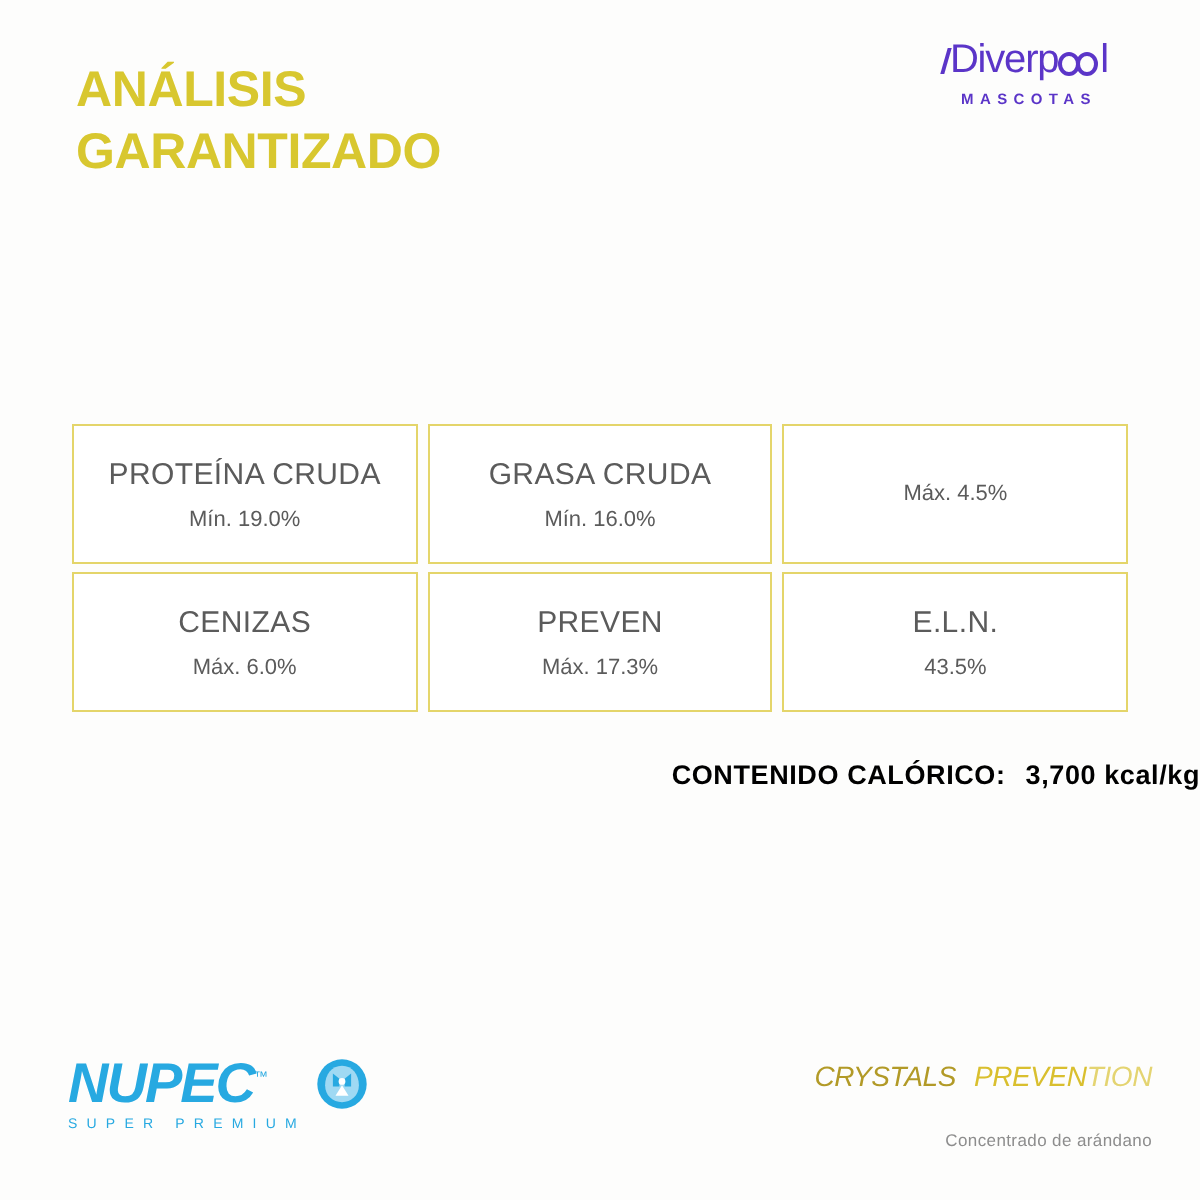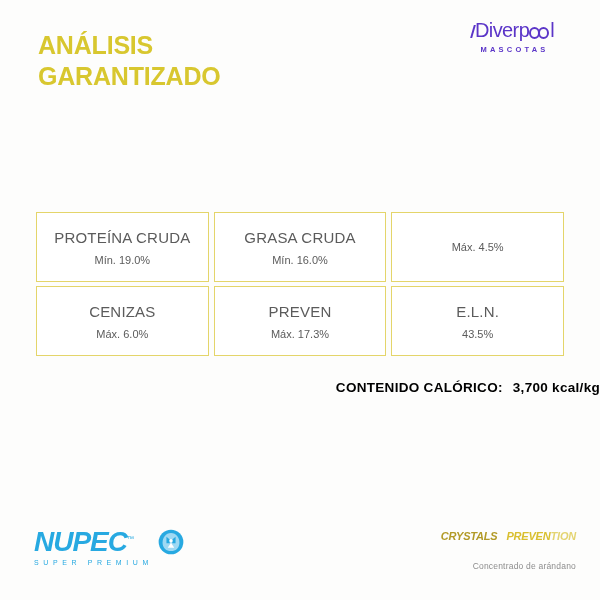--- a/index.html
+++ b/index.html
@@ -182,22 +182,22 @@
   }
 
   
   .crystals {
     position: absolute;
     right: 24px;
     top: 530px;
     text-align: right;
   }
   .crystals-line {
-    font-size: 11px;
-    font-weight: bold;
+    font-size: 14px;
+    font-weight: normal;
     font-style: italic;
     letter-spacing: -0.2px;
     white-space: nowrap;
   }
   .crystals-word-1 { color: #b29a27; }
   .crystals-word-2 { color: #d9bf2e; margin-left: 9px; }
   .crystals-word-3 { color: #e4d471; }
   .crystals-sub {
     font-size: 8.5px;
     color: #8d8d8d;

